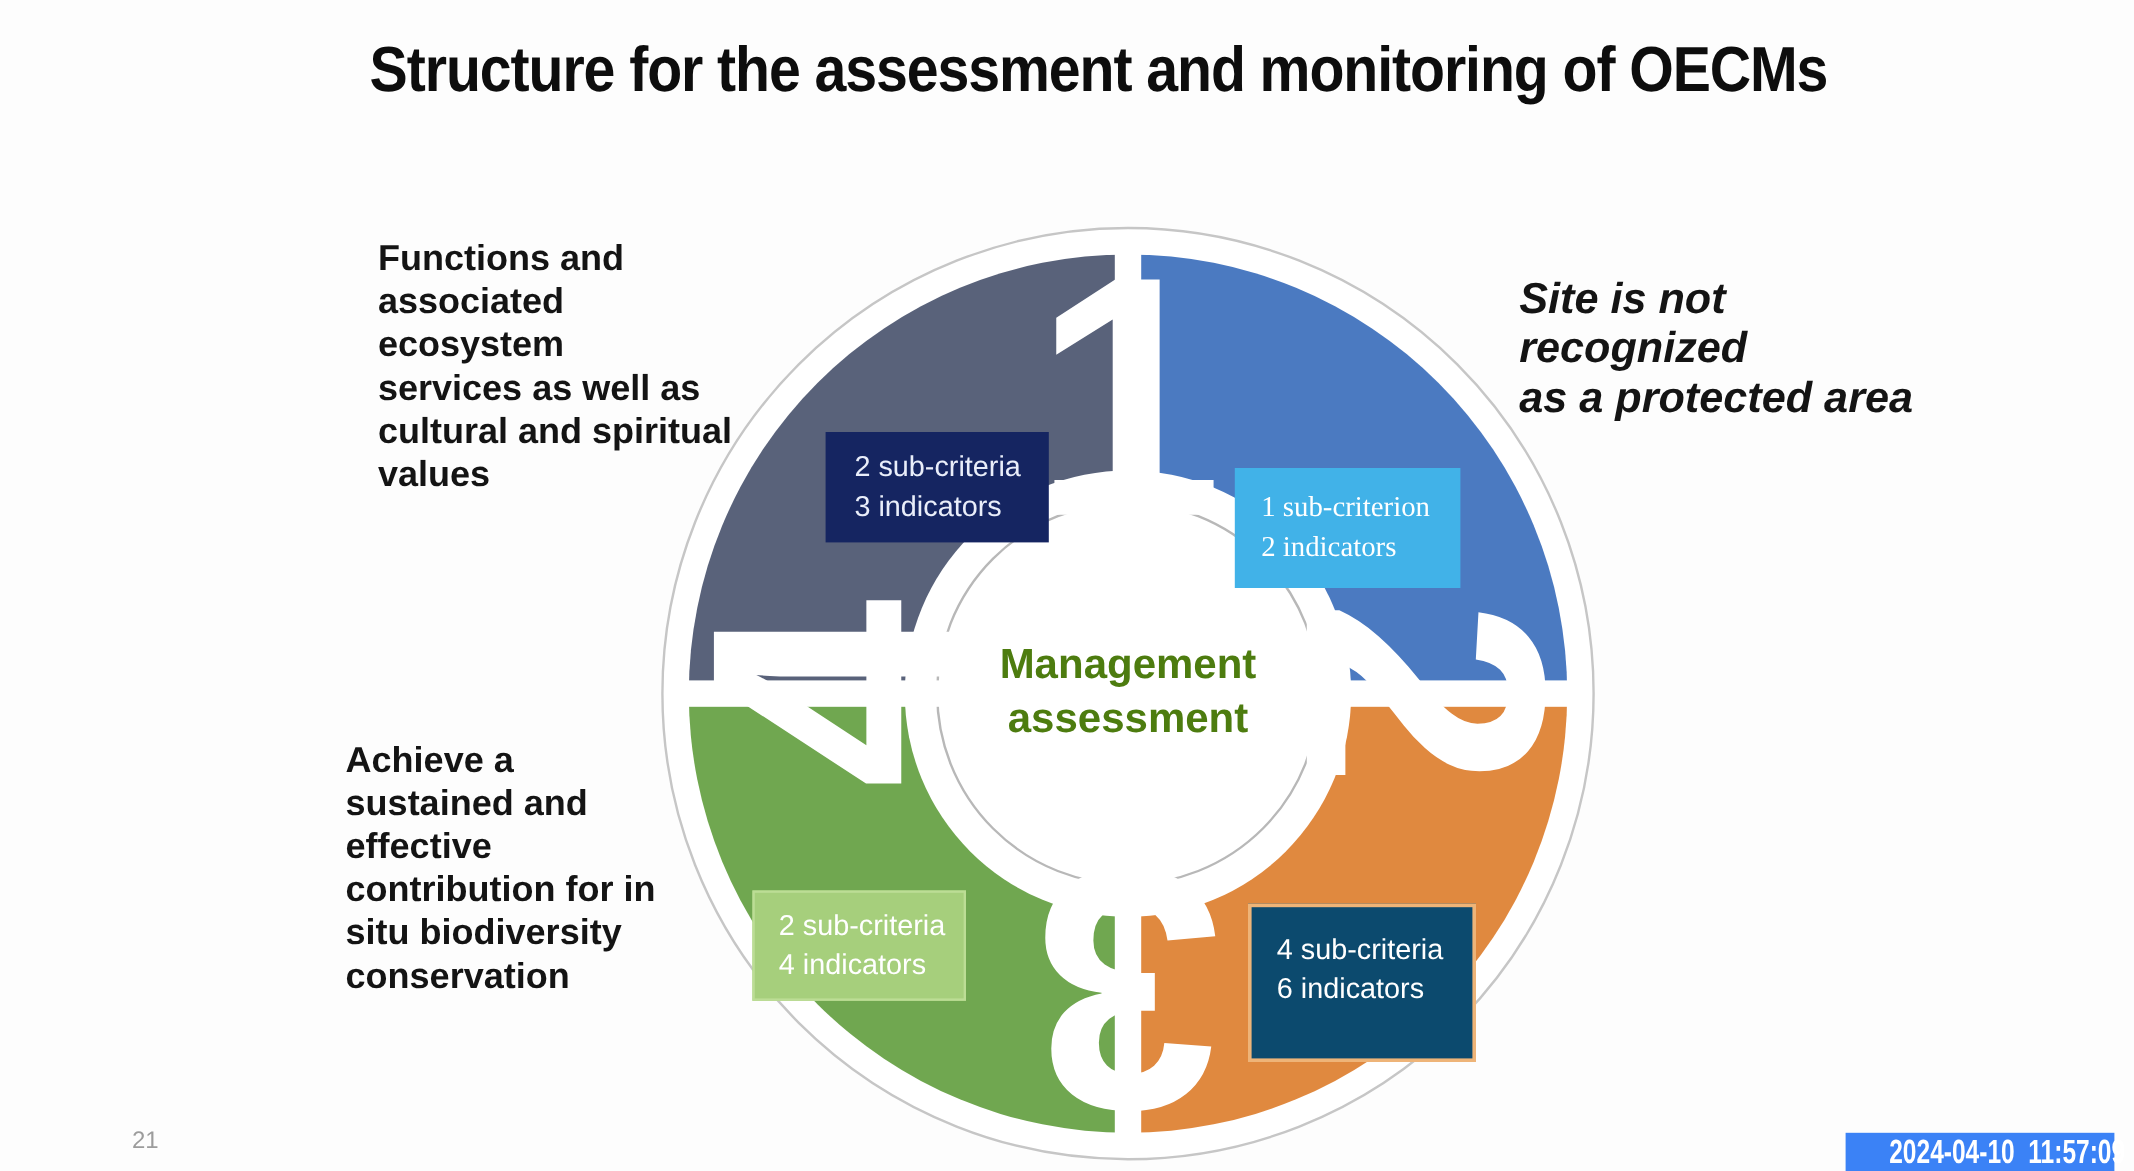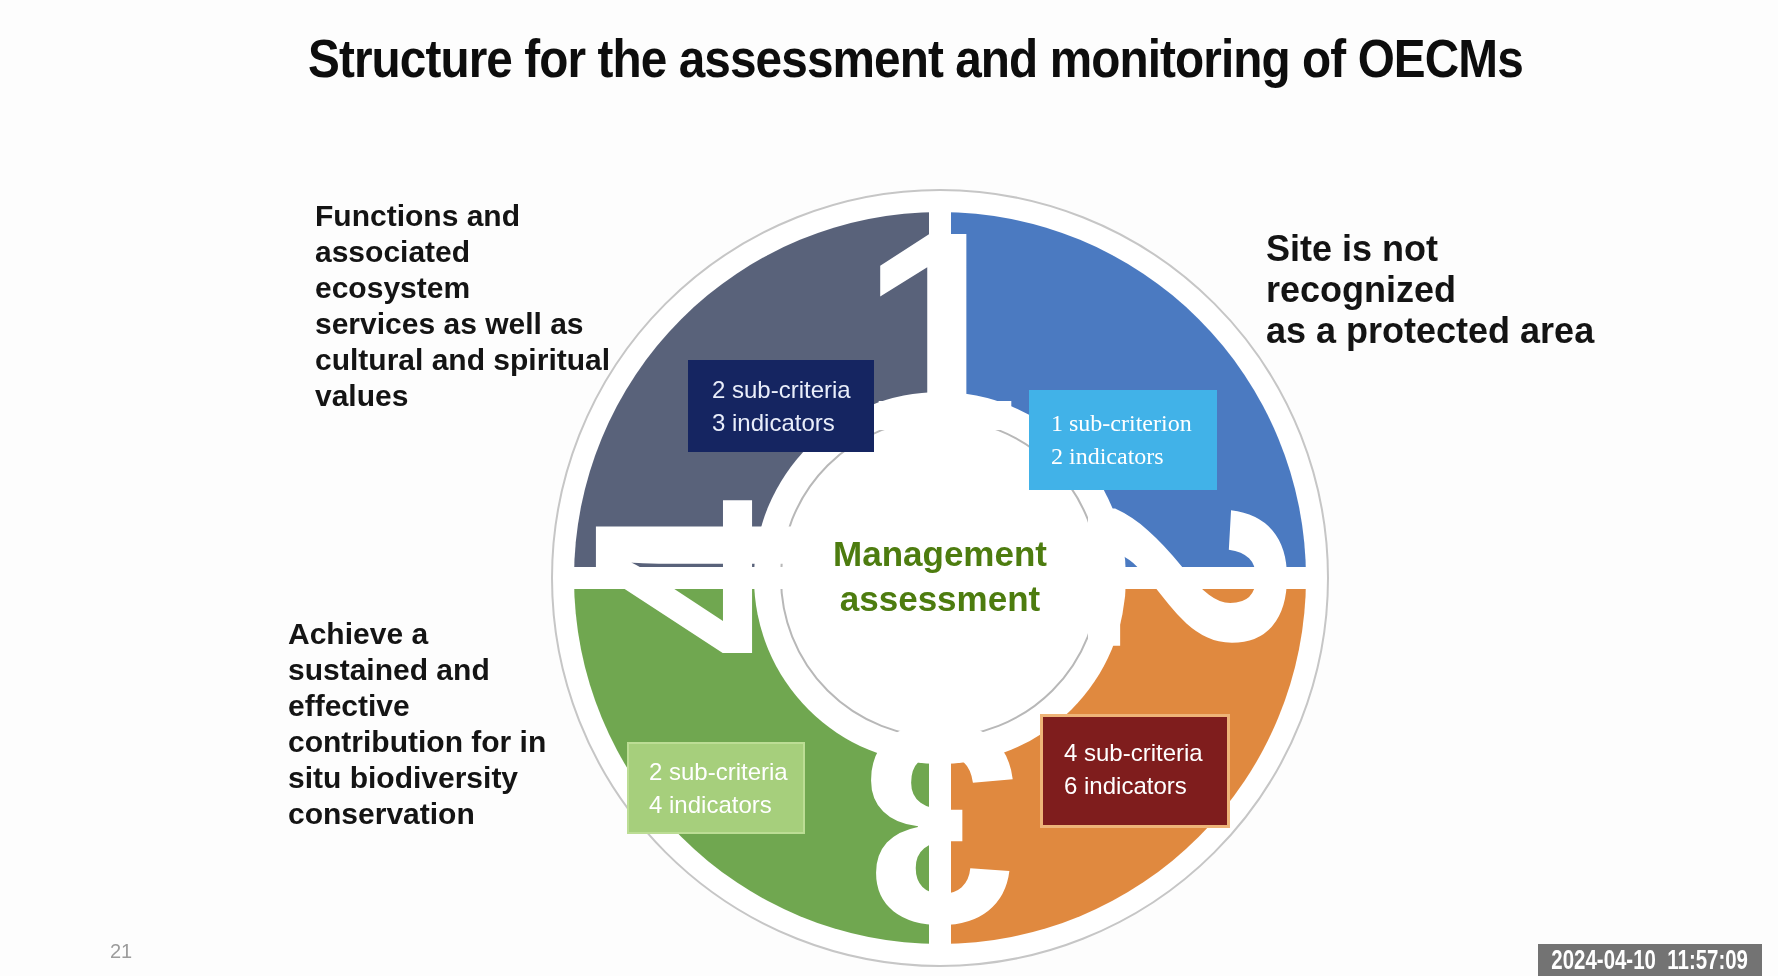--- a/index.html
+++ b/index.html
@@ -38,40 +38,40 @@
   .num-wrap{position:absolute;left:0;top:0;transform-origin:0 0;}
   .seg-num{position:absolute;left:-150px;top:-389px;width:300px;text-align:center;
            font-size:285px;line-height:285px;font-weight:bold;color:#ffffff;}
 
   
   .box{position:absolute;box-sizing:border-box;font-size:24px;line-height:33px;white-space:pre-line;margin-top:32px;}
   .box-navy{left:688px;top:328px;width:186px;height:92px;background:#152561;color:#e9eefa;padding:13px 0 0 24px;}
   .box-lblue{left:1029px;top:358px;width:188px;height:100px;background:#41b2e8;color:#ffffff;padding:17px 0 0 22px;font-family:Liberation Serif, serif;}
   .box-lgreen{left:627px;top:710px;width:178px;height:92px;background:#a6cf7c;color:#ffffff;
               border:2px solid #bcdd95;padding:11px 0 0 20px;}
-  .box-orange{left:1040px;top:682px;width:190px;height:114px;background:#7f1d1d;color:#ffffff;
+  .box-orange{left:1040px;top:721px;width:190px;height:132px;background:#0c4a6e;color:#ffffff;
               border:3px solid #eeb478;padding:19px 0 0 21px;}
 
   
   .hub-label{position:absolute;left:770px;top:531px;width:340px;text-align:center;font-size:35px;
              line-height:45px;font-weight:bold;color:#4d7c0f;white-space:pre-line;}
 
   
   .annotation{position:absolute;font-weight:bold;color:#141414;white-space:pre-line;}
-  .ann-right{font-size:36px;line-height:41px;}
+  .ann-right{font-size:36px;line-height:41px;font-style:italic;}
   .ann-left{font-size:30px;line-height:36px;}
   .ann-1{left:1266px;top:228px;width:330px;}
   .ann-2{left:1353px;top:668px;width:300px;}
   .ann-3{left:288px;top:616px;width:260px;}
   .ann-4{left:315px;top:198px;width:300px;}
 
   
   .page-number{position:absolute;left:110px;top:940px;font-size:20px;color:#9c9c9c;}
-  .timestamp{position:absolute;left:1538px;top:944px;width:224px;height:32px;background:#737373;
-             display:flex;align-items:center;justify-content:center;}
+  .timestamp{position:absolute;left:1538px;top:944px;width:224px;height:32px;background:#3b82f6;
+             display:flex;align-items:center;justify-content:flex-start;}
   .timestamp span{font-size:28px;font-weight:bold;color:#ffffff;white-space:pre;
                   transform:scaleX(0.73);transform-origin:center;}
 </style>
 </head>
 <body>
 
 <div class="slide">
 
 
   <div class="title">Structure for the assessment and monitoring of OECMs</div>

